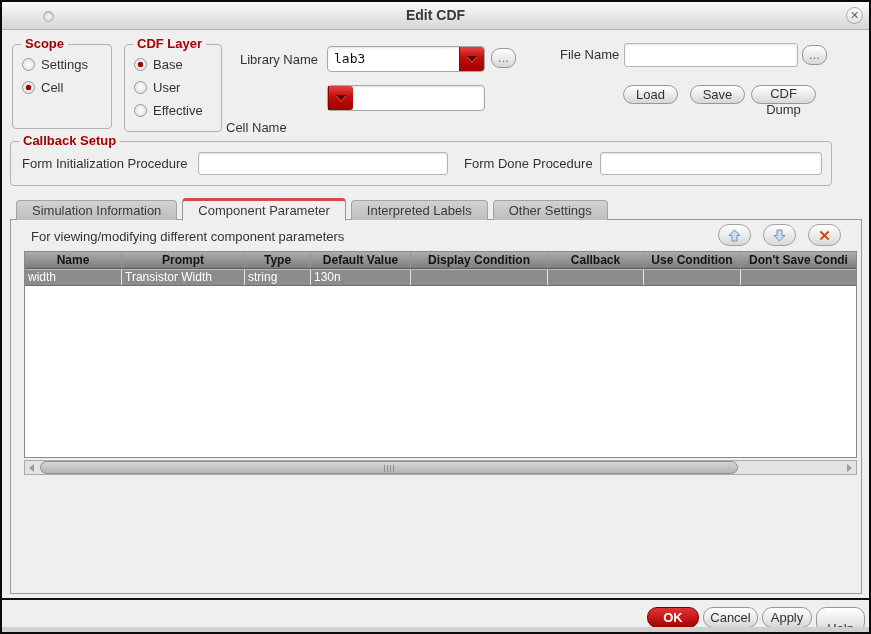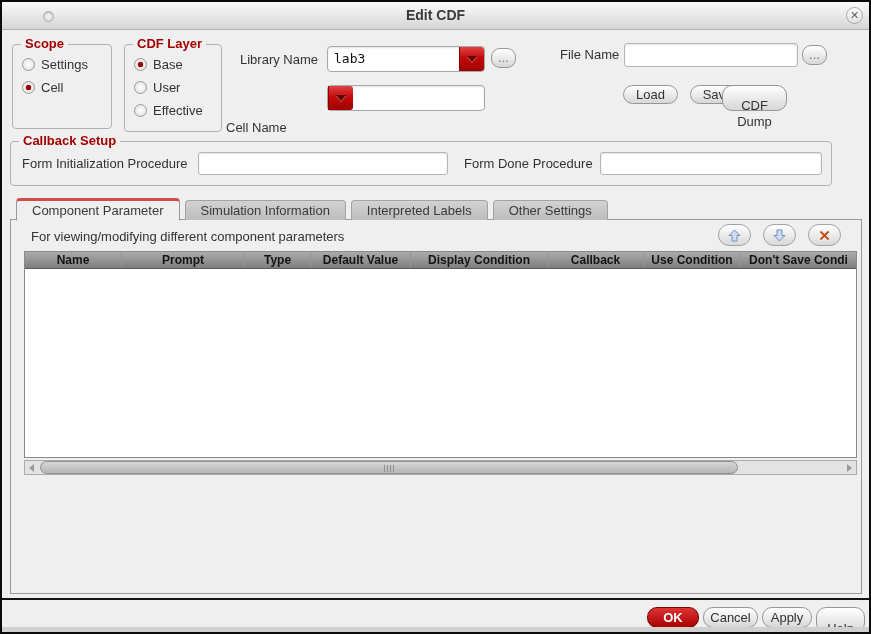--- a/index.html
+++ b/index.html
@@ -174,33 +174,33 @@
         <span class="arrow-down"></span>
       </span>
   </div>
 
   <span class="flabel" style="left:558px;top:45px;">File Name</span>
   <input class="tinput" style="left: 622px; top: 41px; width: 174px; height: 24px;" value="">
   <button class="pill small" style="left:800px;top:43px;">...</button>
 
   <button class="pill" style="left:621px;top:83px;width:55px;">Load</button>
   <button class="pill" style="left:688px;top:83px;width:55px;">Save</button>
-  <button class="pill" style="left:720px;top:83px;width:65px;padding:12px 4px;">CDF Dump</button>
+  <button class="pill" style="left:749px;top:83px;width:65px;padding:0 4px;">CDF Dump</button>
 
   <div class="groupbox" style="left:8px;top:139px;width:822px;height:45px;">
     <span class="legend">Callback Setup</span>
   </div>
   <span class="flabel" style="left:20px;top:154px;">Form Initialization Procedure</span>
   <input class="tinput" style="left: 196px; top: 150px; width: 250px; height: 23px;" value="">
   <span class="flabel" style="left:462px;top:154px;">Form Done Procedure</span>
   <input class="tinput" style="left: 598px; top: 150px; width: 222px; height: 23px;" value="">
 
   <div class="tabs">
+    <div class="tab">Simulation Information</div>
     <div class="tab active">Component Parameter</div>
-    <div class="tab">Simulation Information</div>
     <div class="tab">Interpreted Labels</div>
     <div class="tab">Other Settings</div>
   </div>
 
   <div class="panel">
     <div class="hint">For viewing/modifying different component parameters</div>
 
     <div class="iconbtn" style="right:110px;">
       <svg width="15" height="15" viewBox="0 0 15 15">
         <path d="M7.5 2 L13 7.5 H10 V13 H5 V7.5 H2 Z" fill="#cddcf0" stroke="#7090bb" stroke-width="1"></path>
@@ -218,20 +218,30 @@
     <div class="ptable">
       <div class="trow thead">
         <div class="tcell c0">Name</div>
         <div class="tcell c1">Prompt</div>
         <div class="tcell c2">Type</div>
         <div class="tcell c3">Default Value</div>
         <div class="tcell c4">Display Condition</div>
         <div class="tcell c5">Callback</div>
         <div class="tcell c6">Use Condition</div>
         <div class="tcell c7">Don't Save Condi</div>
+      </div>
+      <div class="trow tbody-row selected">
+        <div class="tcell c0">width</div>
+        <div class="tcell c1">Transistor Width</div>
+        <div class="tcell c2">string</div>
+        <div class="tcell c3">130n</div>
+        <div class="tcell c4"></div>
+        <div class="tcell c5"></div>
+        <div class="tcell c6"></div>
+        <div class="tcell c7"></div>
       </div>
     </div>
 
     <div class="hscroll">
       <div class="scroll-arrow">
           <span class="tri-left"></span>
         </div>
       <div class="scroll-track">
         <div class="scroll-thumb">
           <span class="scroll-grip"></span>

